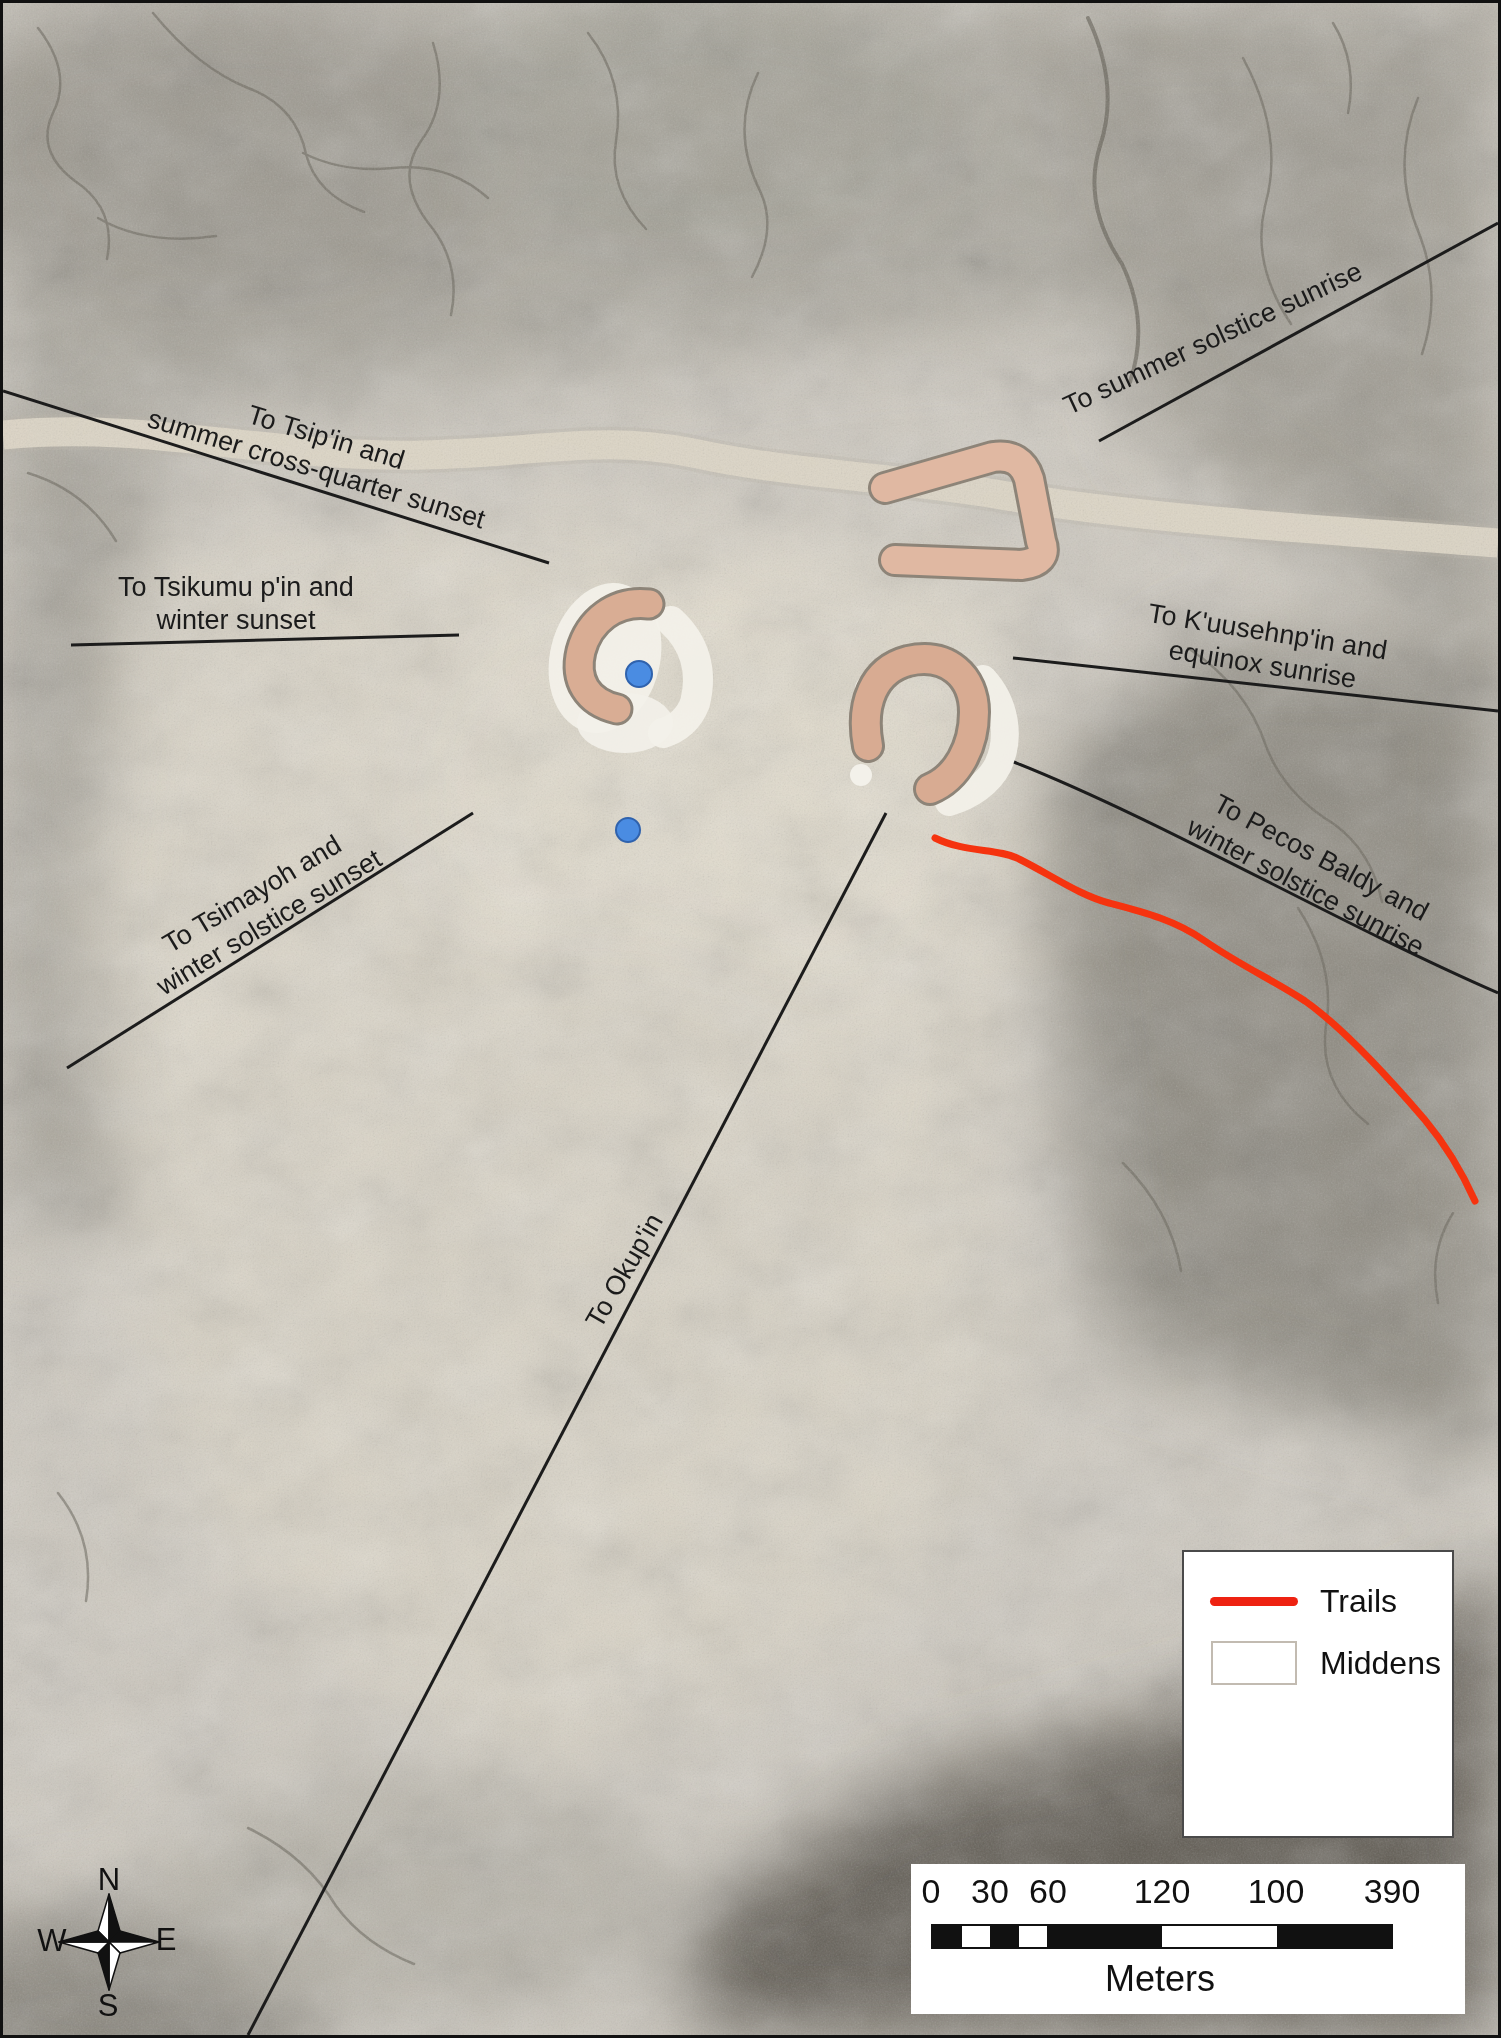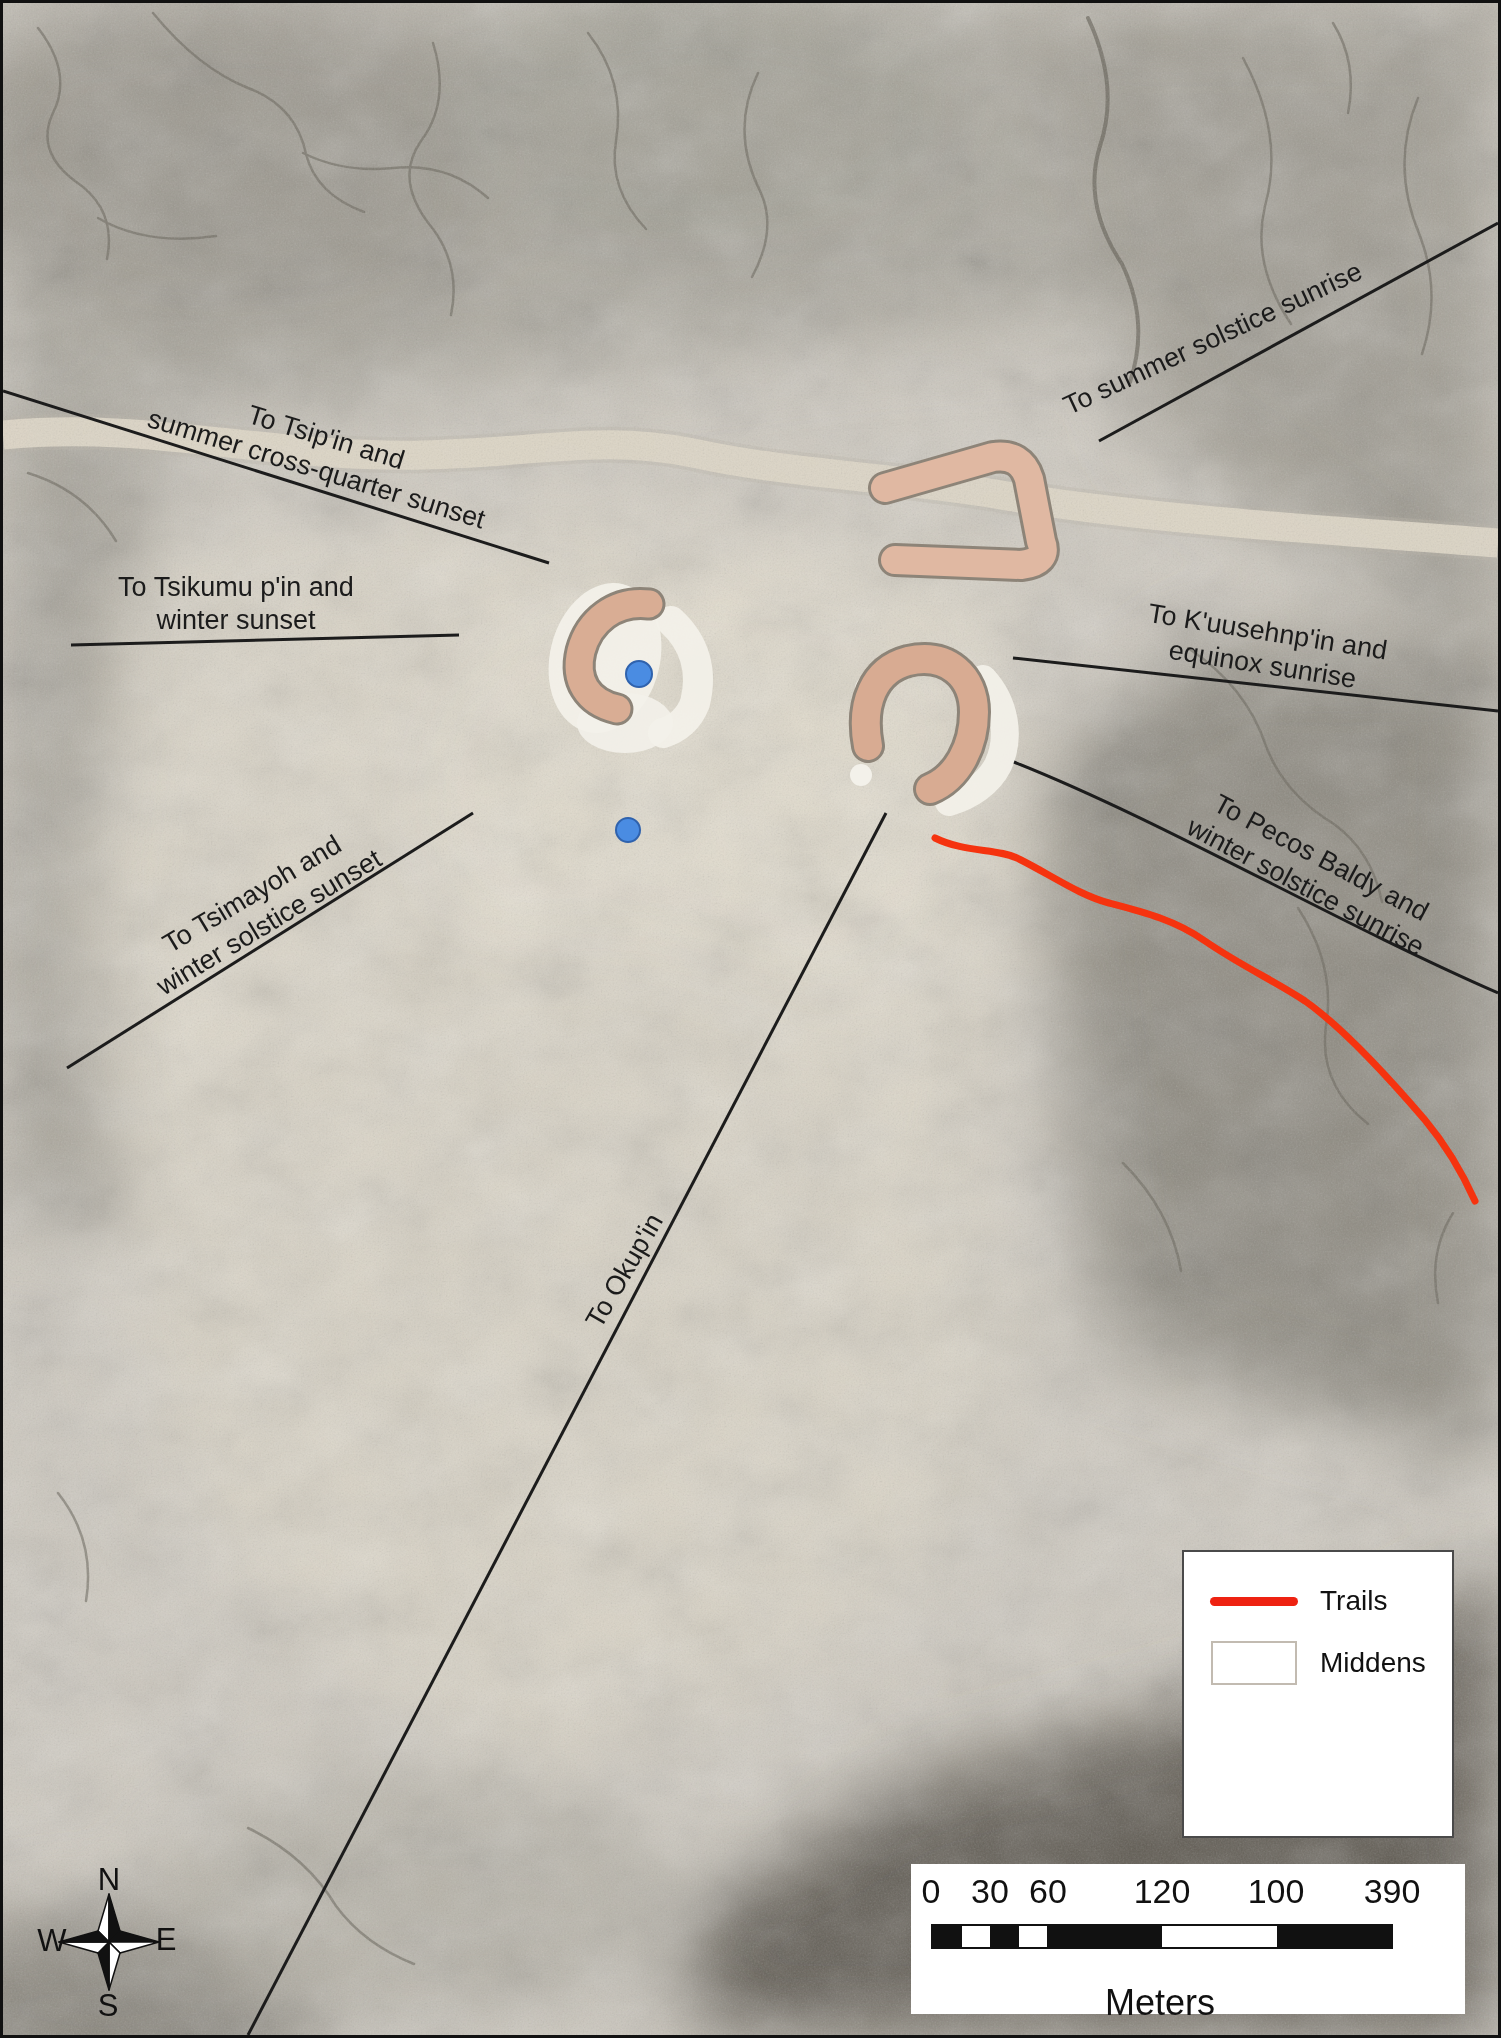--- a/index.html
+++ b/index.html
@@ -24,34 +24,34 @@
   .legend{position:absolute;left:1179px;top:1547px;width:272px;height:288px;
           background:#fff;border:2px solid #4a4a4a;box-sizing:border-box;
           display:flex;flex-direction:column;padding:18px 0 0 26px;z-index:6;}
   .lrow{display:flex;align-items:center;height:62px;}
   .sw{width:88px;flex:0 0 88px;display:flex;align-items:center;justify-content:center;}
   .sw-line{width:88px;height:9px;background:#ee2211;border-radius:5px;}
   .sw-rect{width:86px;height:44px;border:2px solid #8e887e;box-sizing:border-box;}
   .sw-kivas{background:#6ba3f2;}
   .sw-middens{background:#ffffff;border-color:#c2bbb1;}
   .sw-mounds{background:#dcb5a2;border-color:#97897b;}
-  .llabel{margin-left:22px;font-size:28px;color:#111;}
+  .llabel{margin-left:22px;font-size:32px;color:#111;}
 
   
   .scalebar{position:absolute;left:908px;top:1861px;width:554px;height:150px;
             background:#fff;z-index:6;}
   .tick{position:absolute;top:8px;transform:translateX(-50%);font-size:34px;color:#111;}
   .t0{left:20px}.t1{left:79px}.t2{left:137px}.t3{left:251px}.t4{left:365px}.t5{left:481px}
   .bar{position:absolute;left:20px;top:60px;width:458px;height:21px;
        border:2px solid #111;display:flex;}
   .seg{height:100%;}
   .seg-b{background:#111;}.seg-w{background:#fff;}
   .s15{flex:0 0 28.6px;}.s60{flex:0 0 114.6px;}
   .unit{position:absolute;left:20px;top:94px;width:458px;text-align:center;
-        font-size:36px;color:#111;margin-top:24px;}
+        font-size:36px;color:#111;}
 
   
   .compass{position:absolute;left:30px;top:1855px;width:152px;height:176px;z-index:6;}
   .cletter{position:absolute;transform:translate(-50%,-50%);font-size:31px;color:#111;}
   .cN{left:76px;top:22px;}.cS{left:75px;top:148px;}.cW{left:19px;top:83px;}.cE{left:133px;top:82px;}
   .cstar{position:absolute;left:20px;top:28px;}
 </style>
 </head>
 <body>
 

